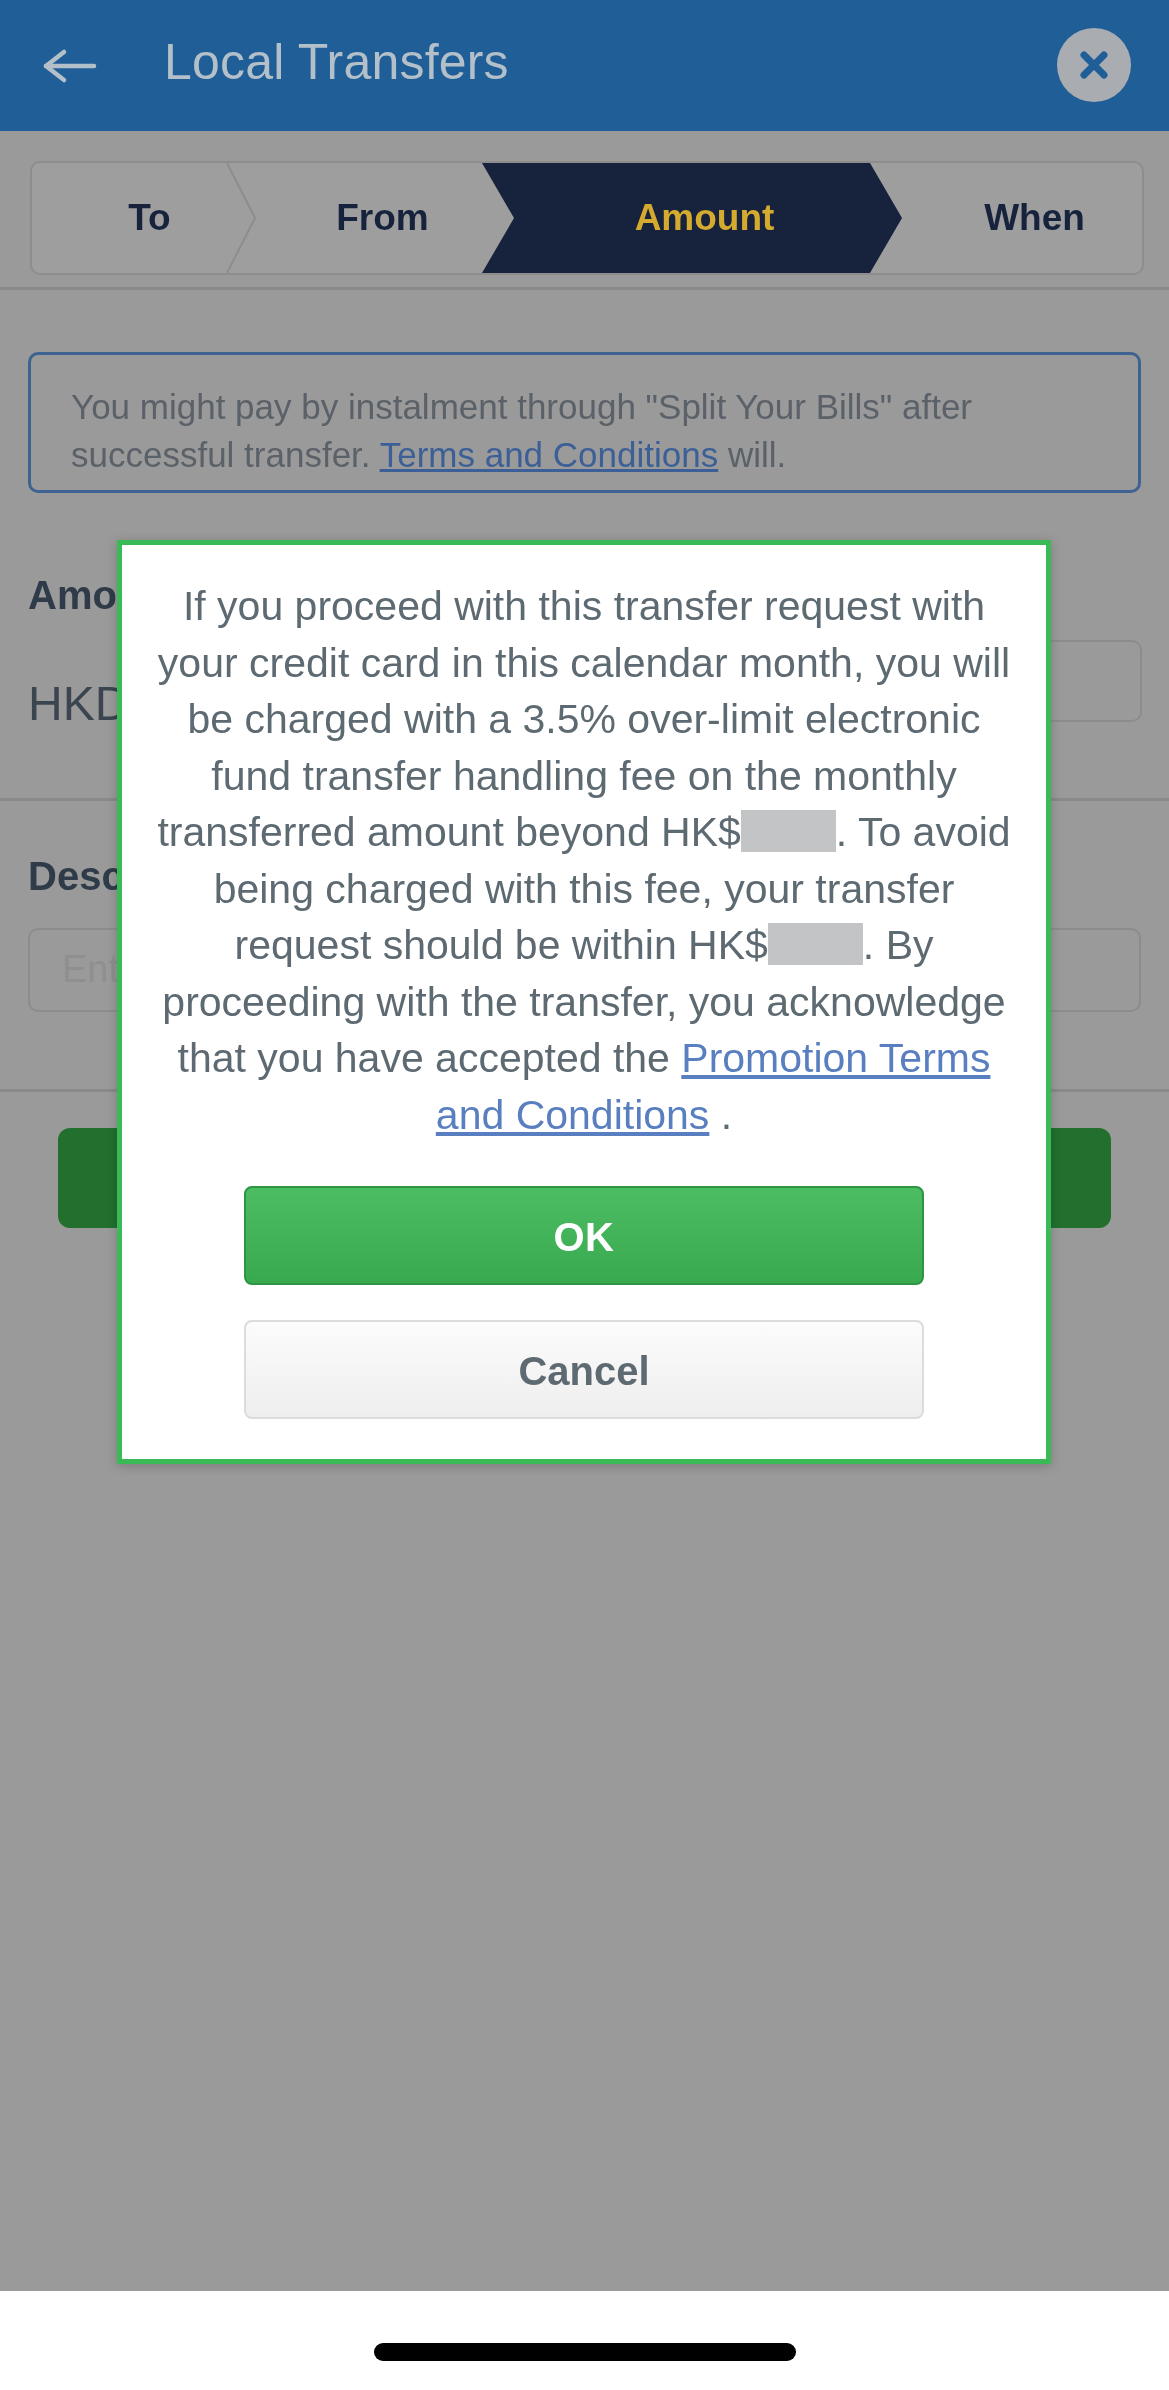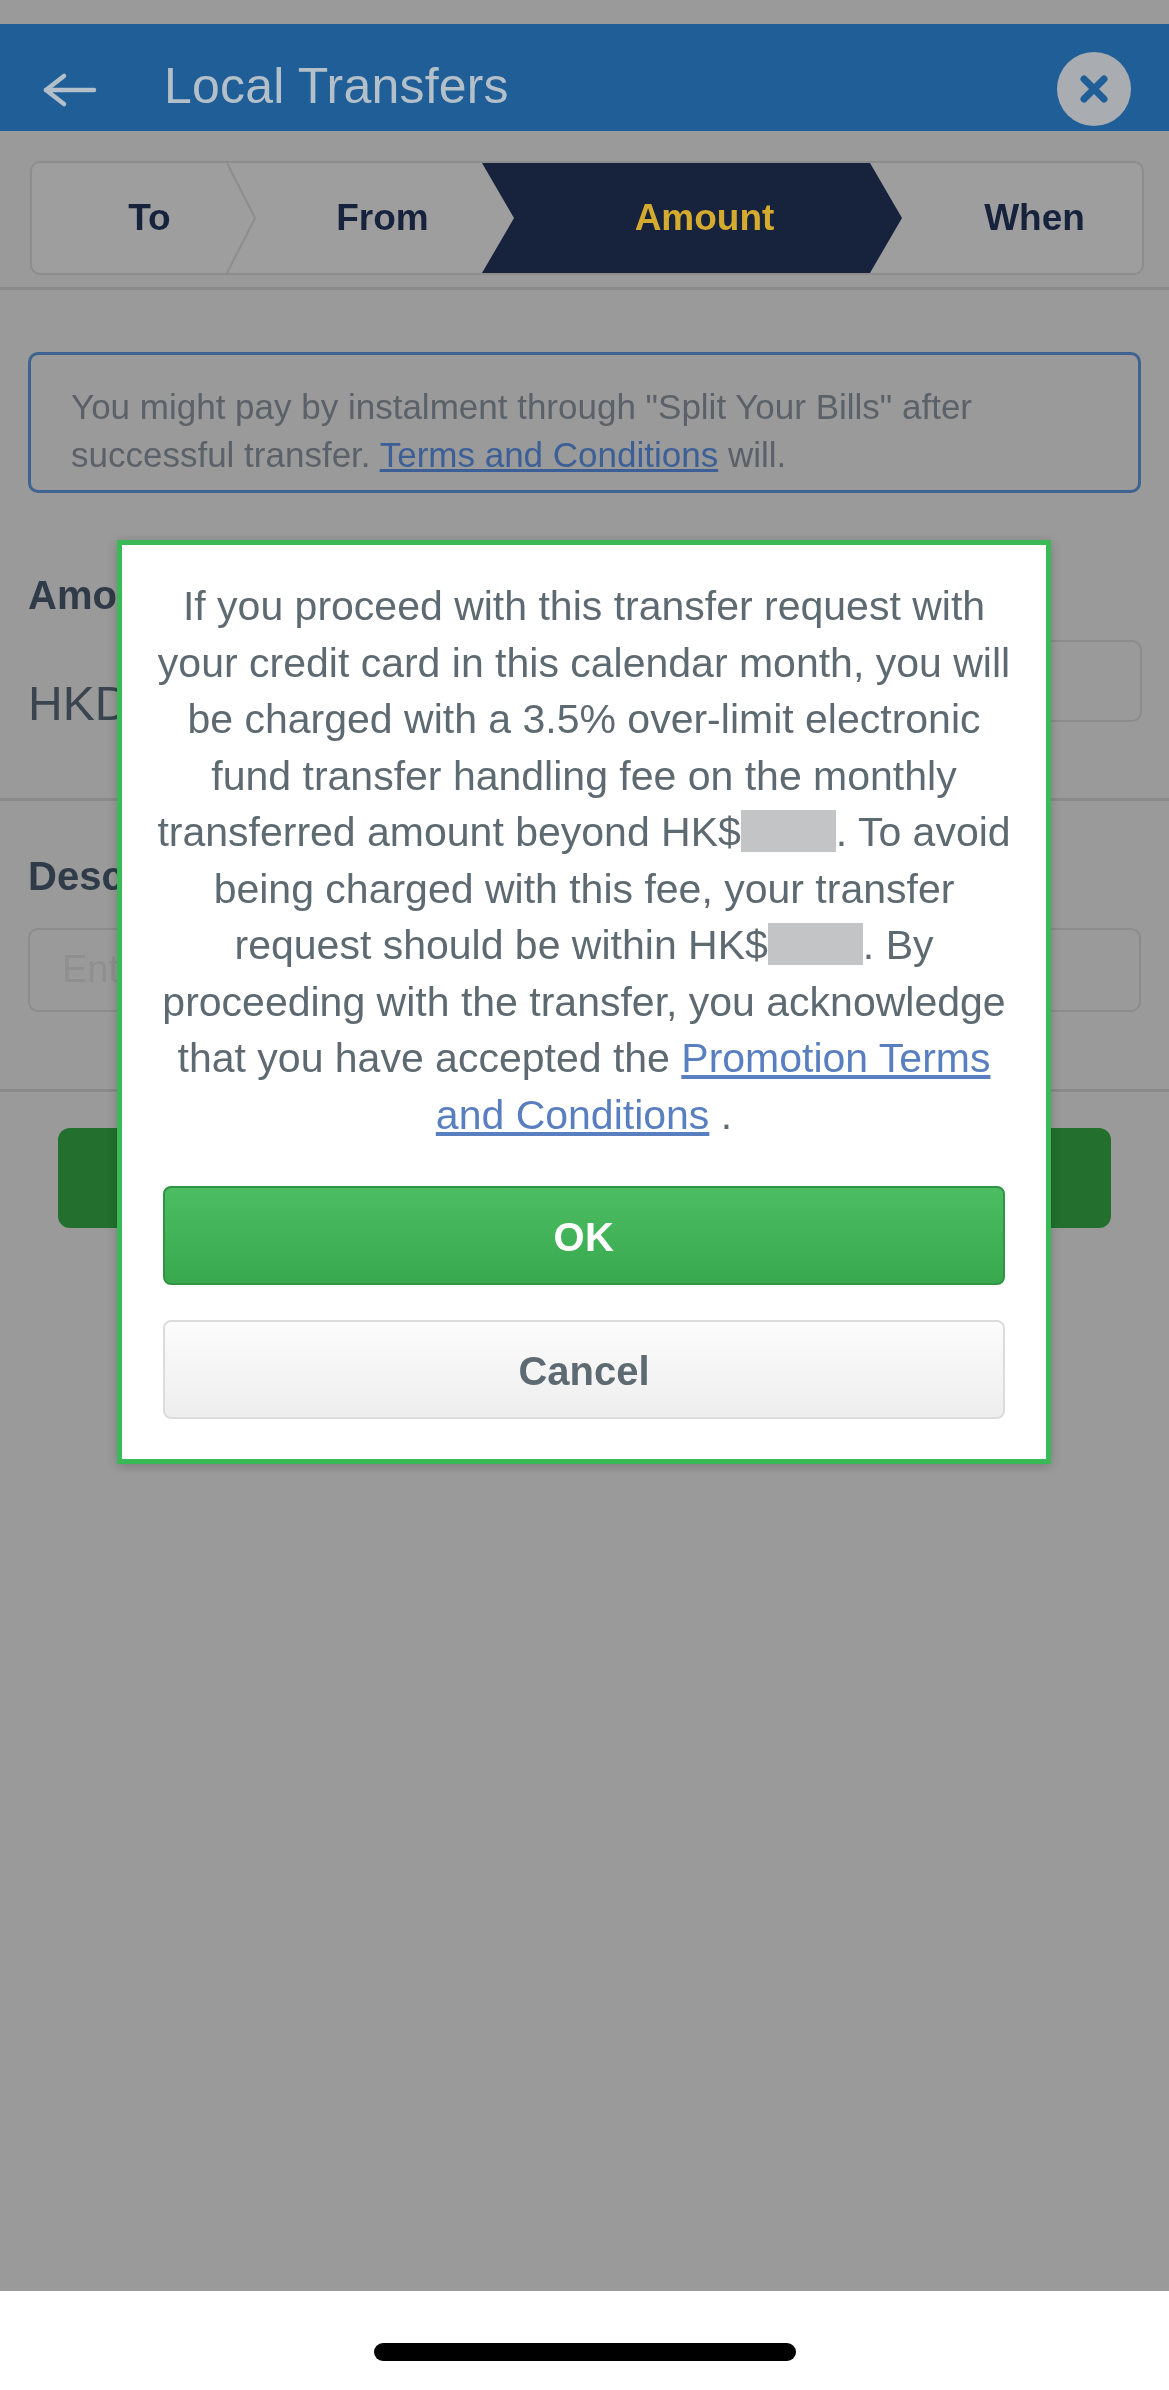--- a/index.html
+++ b/index.html
@@ -38,21 +38,20 @@
 
   
   #app-header {
     position: absolute;
     left: 0; top: 0;
     width: 1169px;
     height: 131px;
     background: #1f5e96;
     display: flex;
     align-items: center;
-    margin-top: 24px;
   }
   #back-arrow {
     position: absolute;
     left: 42px;
     top: 46px;
     width: 56px;
     height: 40px;
   }
   #back-arrow svg { display: block; }
   #app-title {
@@ -308,21 +307,21 @@
   
   #modal-buttons {
     position: absolute;
     left: 0;
     top: 358px;
     width: 924px;
   }
   .dlg-btn {
     display: block;
     margin: 0 auto;
-    width: 842px;
+    width: 680px;
     height: 99px;
     border-radius: 8px;
     font-size: 40px;
     font-weight: bold;
     text-align: center;
     line-height: 99px;
     box-sizing: border-box;
   }
   #ok-button {
     background: linear-gradient(to bottom, #4cbd62 0%, #38a94e 100%);

